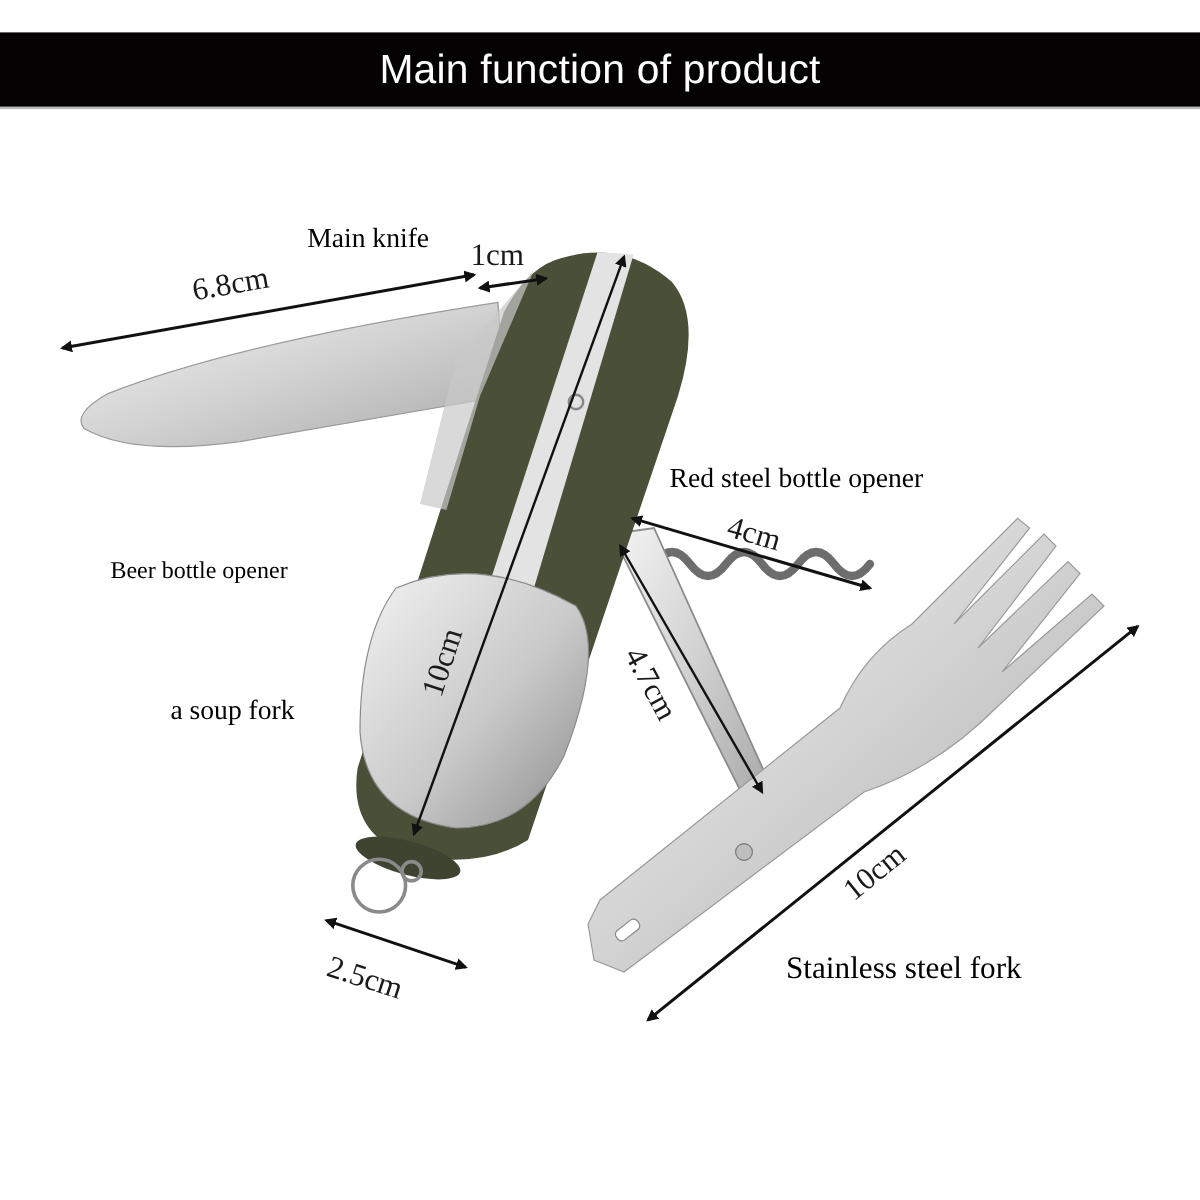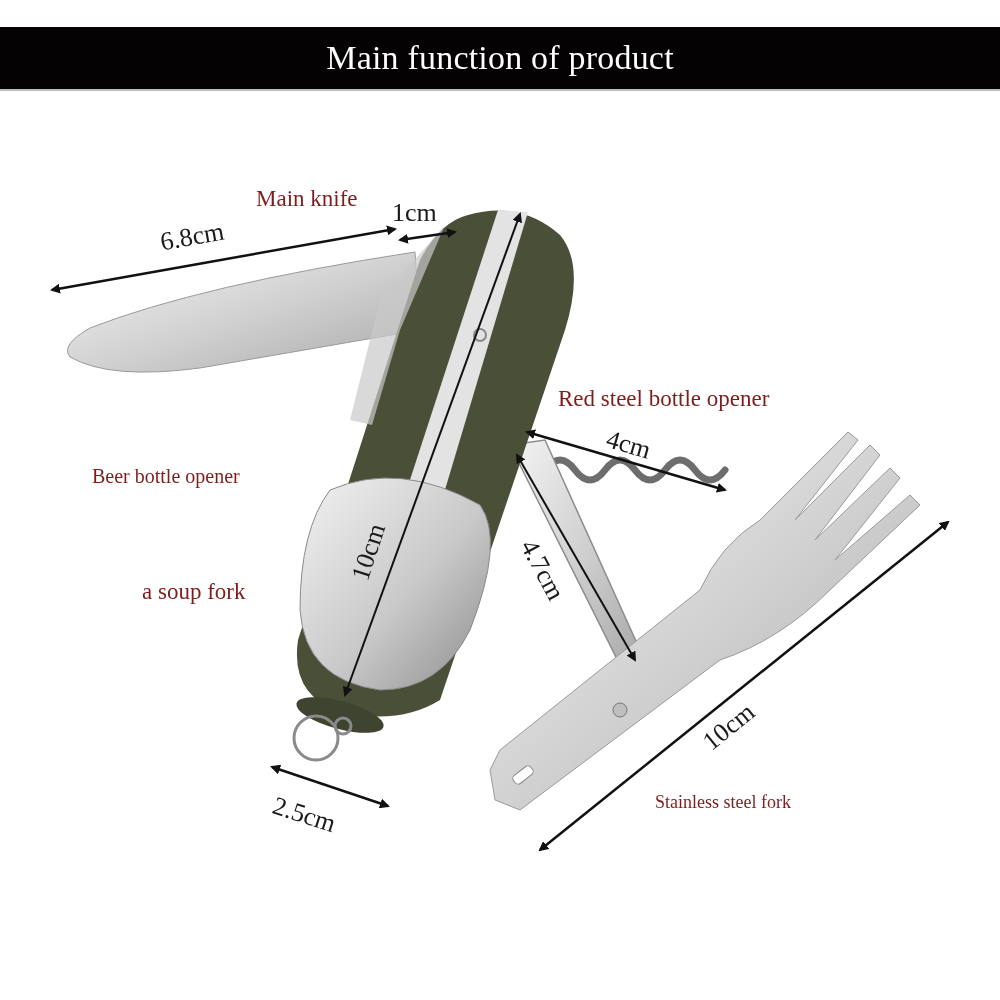--- a/index.html
+++ b/index.html
@@ -1,25 +1,25 @@
 <!DOCTYPE html>
 <html><head>
 <meta charset="utf-8">
 <style>
   html, body { margin:0; padding:0; background:#ffffff; }
   body { width:1000px; height:1000px; position:relative; overflow:hidden; font-family:"Liberation Serif","DejaVu Serif",serif; }
   .banner { position:absolute; left:0; top:27px; width:1000px; height:62px; background:#050203; display:flex; align-items:center; justify-content:center; }
-  .banner-title { color:#ffffff; font-size:34px; font-family:Liberation Serif, serif; letter-spacing:0.2px; }
+  .banner-title { color:#ffffff; font-size:34px; font-family:Liberation Sans, sans-serif; letter-spacing:0.2px; }
   .banner-rule { position:absolute; left:0; top:89px; width:1000px; height:2px; background:#bdbdbd; }
-  .label { position:absolute; color:#7f1d1d; font-family:"Liberation Serif",serif; white-space:nowrap; }
+  .label { position:absolute; color:#000000; font-family:"Liberation Serif",serif; white-space:nowrap; }
   .lbl-main { left:256px; top:186px; font-size:23px; }
   .lbl-red { left:558px; top:386px; font-size:23px; }
   .lbl-beer { left:92px; top:465px; font-size:20px; }
   .lbl-spoon { left:142px; top:579px; font-size:23px; }
-  .lbl-fork { left:655px; top:792px; font-size:18px; }
+  .lbl-fork { left:655px; top:792px; font-size:26px; }
   .dim { position:absolute; color:#1a1a1a; font-family:"Liberation Serif",serif; font-size:26px; white-space:nowrap; transform-origin:center center; }
   svg.art { position:absolute; left:0; top:0; }
 </style>
 </head>
 <body>
 
 <div class="banner">
   <span class="banner-title">Main function of product</span>
 </div>
 <div class="banner-rule"></div>

